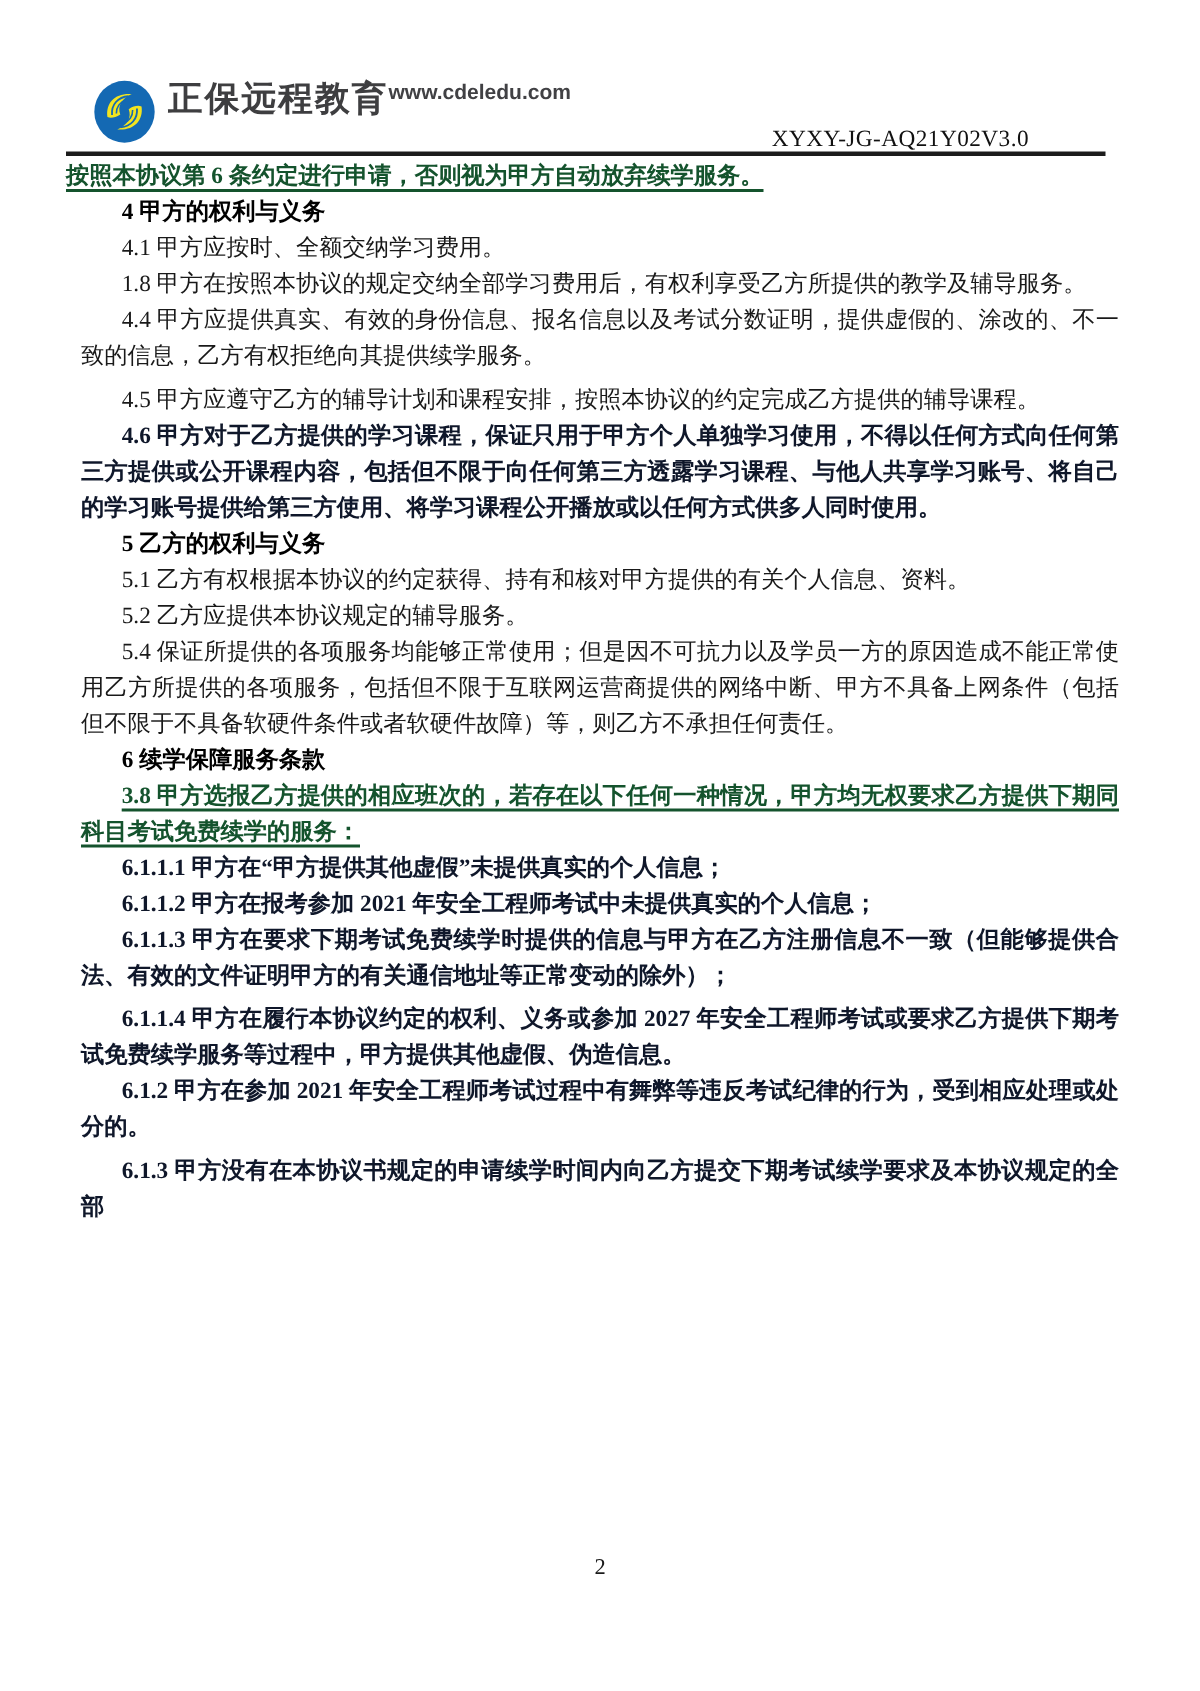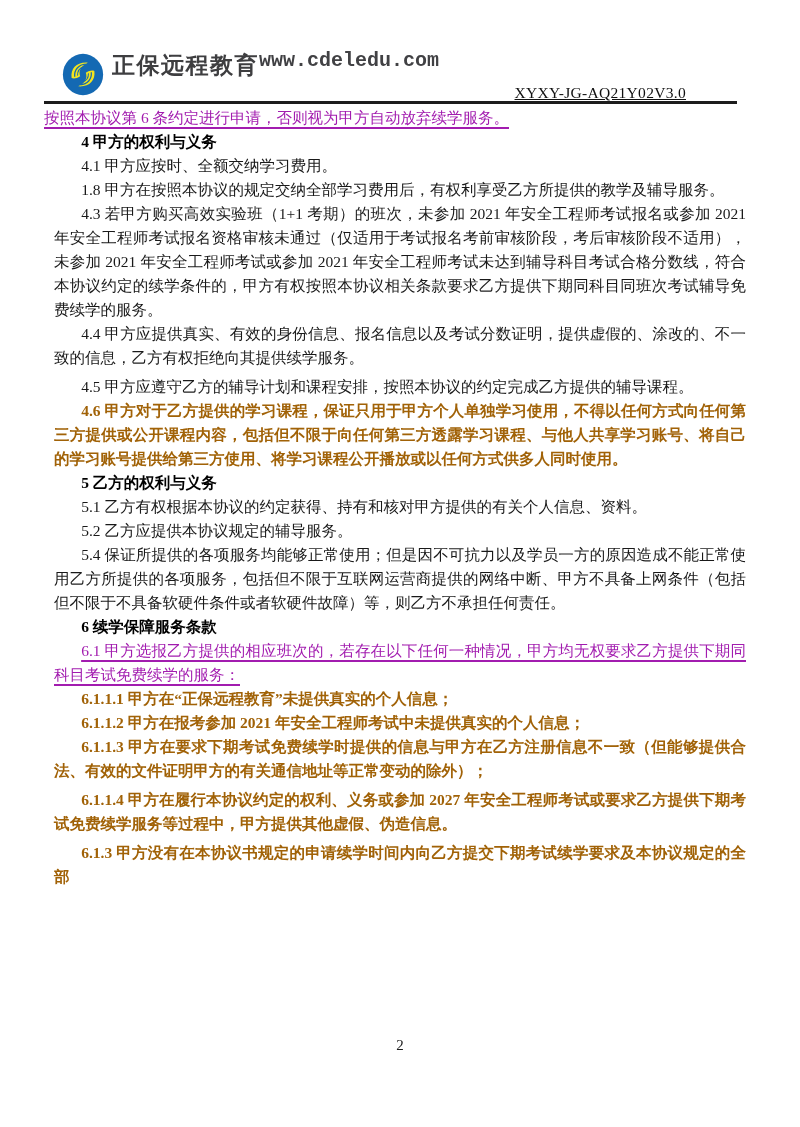--- a/index.html
+++ b/index.html
@@ -9,40 +9,40 @@
   }
   
   .brand{position:absolute;left:62px;top:52px;display:flex;align-items:flex-start;gap:8px;}
   .logo{width:42px;height:45px;flex:0 0 auto;}
   .brand-text{display:flex;flex-direction:row;}
   .brand-name{
     font-family:"Liberation Sans","DejaVu Sans",sans-serif;
     font-size:23px;font-weight:700;color:#3e3e40;letter-spacing:1.5px;line-height:26px;
   }
   .brand-url{
-    font-family:Liberation Mono, monospace;
-    font-size:20px;font-weight:700;color:#414144;line-height:18px;
+    font-family:Liberation Sans, sans-serif;
+    font-size:14px;font-weight:700;color:#414144;line-height:18px;
   }
   .doc-code{
     position:absolute;right:114px;top:84px;
     font-family:"Liberation Serif","DejaVu Serif",serif;
-    font-size:15.5px;color:#111;letter-spacing:0.3px;text-decoration:underline;
+    font-size:15.5px;color:#111;letter-spacing:0.3px;
   }
   .header-rule{position:absolute;left:44px;top:101px;width:693px;height:3px;background:#1c1c1c;}
   
   .content{
     position:absolute;left:54px;top:106px;width:692px;
     font-size:15.5px;line-height:24px;text-align:justify;color:#191919;
   }
   .para{margin:0;text-indent:1.75em;}
   .para.flush{text-indent:0;margin-left:-10px;}
   .para.heading{font-weight:700;margin-top:0;color:#000;}
-  .para.bold{font-weight:700;color:#a16207;}
+  .para.bold{font-weight:700;color:#0f172a;}
   .para.bold-underline{
-    font-weight:400;color:#a21caf;
+    font-weight:700;color:#14532d;
     text-decoration:underline;text-decoration-thickness:1.5px;text-underline-offset:3.5px;
   }
   .para.gap{margin-top:5px;}
   .page-number{
     position:absolute;left:0;top:1037px;width:100%;text-align:center;
     font-size:15px;color:#1a1a1a;
   }
 </style>
 </head>
 <body>
@@ -67,32 +67,32 @@
 
   <div class="doc-code">XYXY-JG-AQ21Y02V3.0</div>
 
   <div class="header-rule"></div>
 
   <div class="content">
       <p class="para bold-underline flush">按照本协议第 6 条约定进行申请，否则视为甲方自动放弃续学服务。</p>
       <p class="para heading">4 甲方的权利与义务</p>
       <p class="para ">4.1 甲方应按时、全额交纳学习费用。</p>
       <p class="para ">1.8 甲方在按照本协议的规定交纳全部学习费用后，有权利享受乙方所提供的教学及辅导服务。</p>
-      <p class="para ">4.3 若甲方购买高效实验班（1+1 考期）的班次，未参加 2021 年安全工程师考试报名或参加 2021 年安全工程师考试报名资格审核未通过（仅适用于考试报名考前审核阶段，考后审核阶段不适用），未参加 2021 年安全工程师考试或参加 2021 年安全工程师考试未达到辅导科目考试合格分数线，符合本协议约定的续学条件的，甲方有权按照本协议相关条款要求乙方提供下期同科目同班次考试辅导免费续学的服务。</p>
       <p class="para ">4.4 甲方应提供真实、有效的身份信息、报名信息以及考试分数证明，提供虚假的、涂改的、不一致的信息，乙方有权拒绝向其提供续学服务。</p>
       <p class="para  gap">4.5 甲方应遵守乙方的辅导计划和课程安排，按照本协议的约定完成乙方提供的辅导课程。</p>
       <p class="para bold">4.6 甲方对于乙方提供的学习课程，保证只用于甲方个人单独学习使用，不得以任何方式向任何第三方提供或公开课程内容，包括但不限于向任何第三方透露学习课程、与他人共享学习账号、将自己的学习账号提供给第三方使用、将学习课程公开播放或以任何方式供多人同时使用。</p>
       <p class="para heading">5 乙方的权利与义务</p>
       <p class="para ">5.1 乙方有权根据本协议的约定获得、持有和核对甲方提供的有关个人信息、资料。</p>
       <p class="para ">5.2 乙方应提供本协议规定的辅导服务。</p>
       <p class="para ">5.4 保证所提供的各项服务均能够正常使用；但是因不可抗力以及学员一方的原因造成不能正常使用乙方所提供的各项服务，包括但不限于互联网运营商提供的网络中断、甲方不具备上网条件（包括但不限于不具备软硬件条件或者软硬件故障）等，则乙方不承担任何责任。</p>
       <p class="para heading">6 续学保障服务条款</p>
-      <p class="para bold-underline">6.1 甲方选报乙方提供的相应班次的，若存在以下任何一种情况，甲方均无权要求乙方提供下期同科目考试免费续学的服务：</p>
-      <p class="para bold">6.1.1.1 甲方在“正保远程教育”未提供真实的个人信息；</p>
+      <p class="para bold-underline">3.8 甲方选报乙方提供的相应班次的，若存在以下任何一种情况，甲方均无权要求乙方提供下期同科目考试免费续学的服务：</p>
+      <p class="para bold">6.1.1.1 甲方在“甲方提供其他虚假”未提供真实的个人信息；</p>
       <p class="para bold">6.1.1.2 甲方在报考参加 2021 年安全工程师考试中未提供真实的个人信息；</p>
       <p class="para bold">6.1.1.3 甲方在要求下期考试免费续学时提供的信息与甲方在乙方注册信息不一致（但能够提供合法、有效的文件证明甲方的有关通信地址等正常变动的除外）；</p>
       <p class="para bold gap">6.1.1.4 甲方在履行本协议约定的权利、义务或参加 2027 年安全工程师考试或要求乙方提供下期考试免费续学服务等过程中，甲方提供其他虚假、伪造信息。</p>
+      <p class="para bold">6.1.2 甲方在参加 2021 年安全工程师考试过程中有舞弊等违反考试纪律的行为，受到相应处理或处分的。</p>
       <p class="para bold gap">6.1.3 甲方没有在本协议书规定的申请续学时间内向乙方提交下期考试续学要求及本协议规定的全部</p>
     </div>
 
   <div class="page-number">2</div>
 
 </div>
 
 </body></html>

